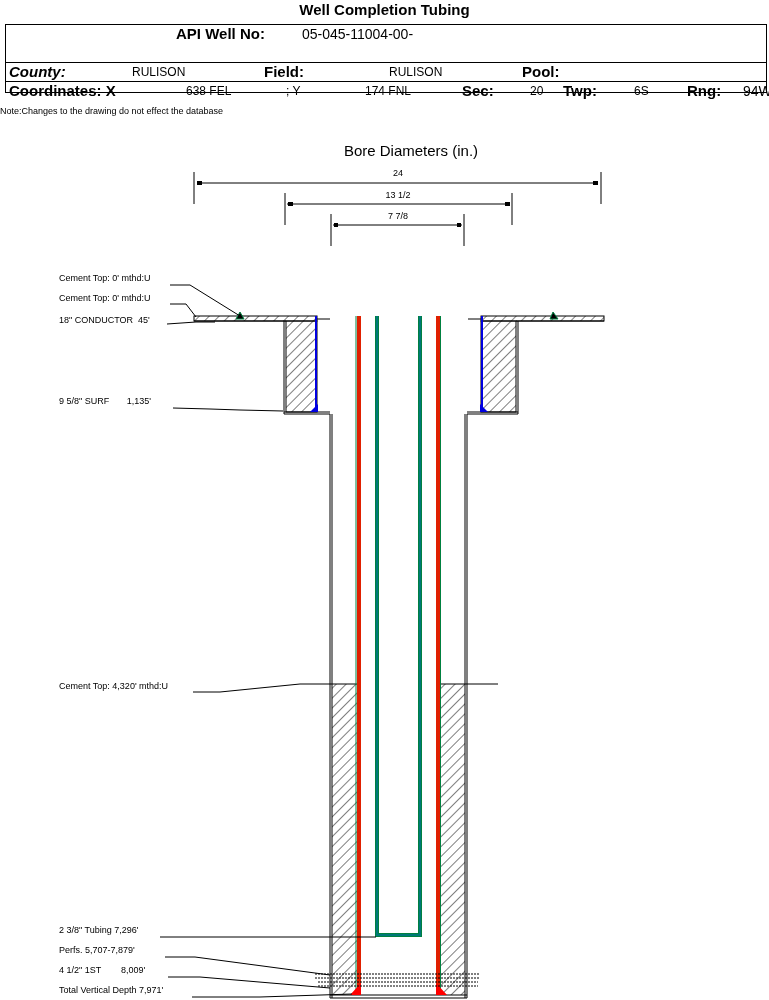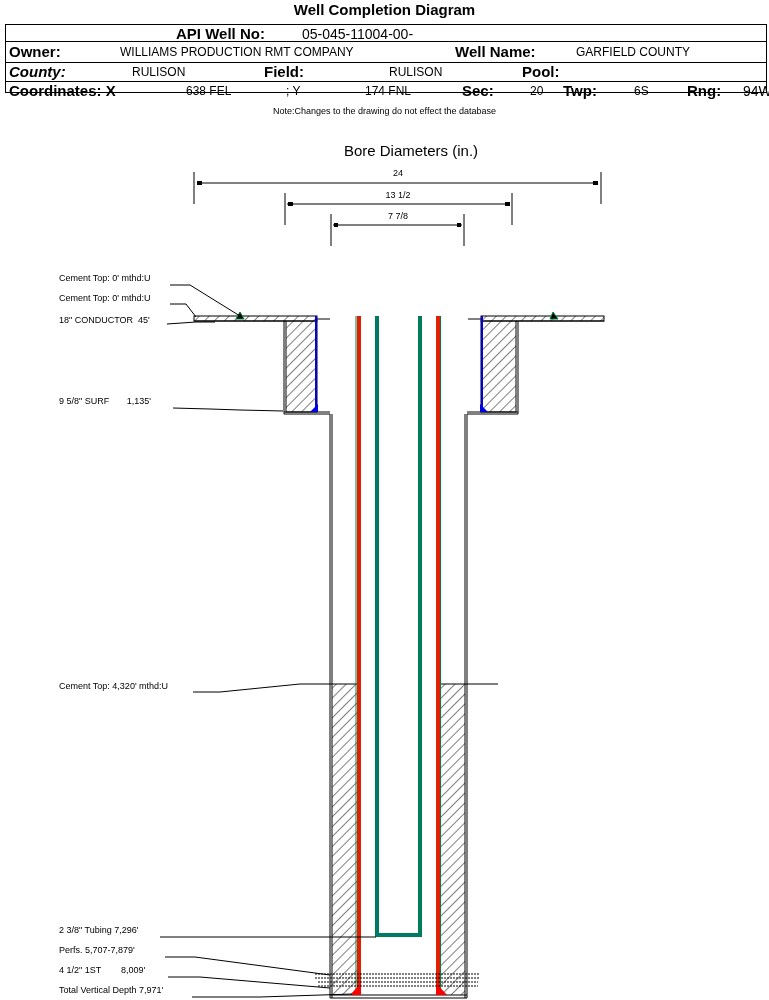--- a/index.html
+++ b/index.html
@@ -2,39 +2,33 @@
 <html><head>
 <meta charset="utf-8">
 <style>
   html, body { margin:0; padding:0; background:#fff; }
   body { width:769px; height:1000px; position:relative; overflow:hidden; font-family:"Liberation Sans", sans-serif; color:#000; }
   .title { position:absolute; left:0; width:769px; top:1px; text-align:center; font-weight:bold; font-size:15px; }
   .hdr { position:absolute; left:5px; top:24px; width:762px; height:69px; border:1px solid #000; box-sizing:border-box; }
   .row { position:absolute; left:0; width:100%; border-top:1px solid #000; }
   .lbl { position:absolute; font-weight:bold; font-size:15px; white-space:nowrap; }
   .val { position:absolute; font-size:12px; white-space:nowrap; }
-  .note { position:absolute; left:0; width:769px; top:106px; text-align:center; font-size:9px; }
+  .note { position:absolute; left:0; width:769px; top:106px; text-align:left; font-size:9px; }
   svg { position:absolute; left:0; top:0; }
   .dlabel { font-family:"Liberation Sans", sans-serif; font-size:9px; }
 </style>
 </head>
 <body>
 
-<div class="title">Well Completion Diagram</div>
+<div class="title">Well Completion Tubing</div>
 
 <div class="hdr">
   <span class="lbl" style="left:170px;top:0px;">API Well No:</span>
   <span class="val" style="left:296px;top:1px;font-size:14px;">05-045-11004-00-</span>
 
-  <div class="row" style="top:16px;height:20px;">
-    <span class="lbl" style="left:3px;top:1px;">Owner:</span>
-    <span class="val" style="left:114px;top:3px;">WILLIAMS PRODUCTION RMT COMPANY</span>
-    <span class="lbl" style="left:449px;top:1px;">Well Name:</span>
-    <span class="val" style="left:570px;top:3px;">GARFIELD COUNTY</span>
-  </div>
   <div class="row" style="top:37px;height:19px;">
     <span class="lbl" style="left:3px;top:0px;font-style:italic;">County:</span>
     <span class="val" style="left:126px;top:2px;">RULISON</span>
     <span class="lbl" style="left:258px;top:0px;">Field:</span>
     <span class="val" style="left:383px;top:2px;">RULISON</span>
     <span class="lbl" style="left:516px;top:0px;">Pool:</span>
     <span class="val" style="left:570px;top:2px;"></span>
   </div>
   <div class="row" style="top:56px;height:19px;">
     <span class="lbl" style="left:3px;top:0px;">Coordinates: X</span>

